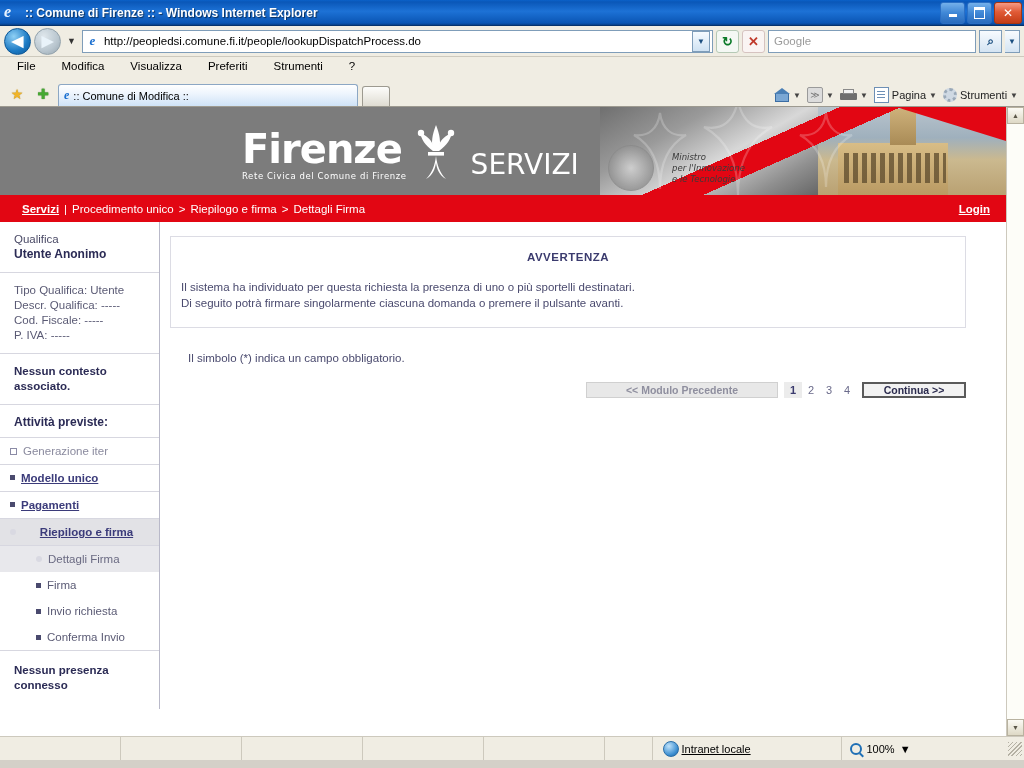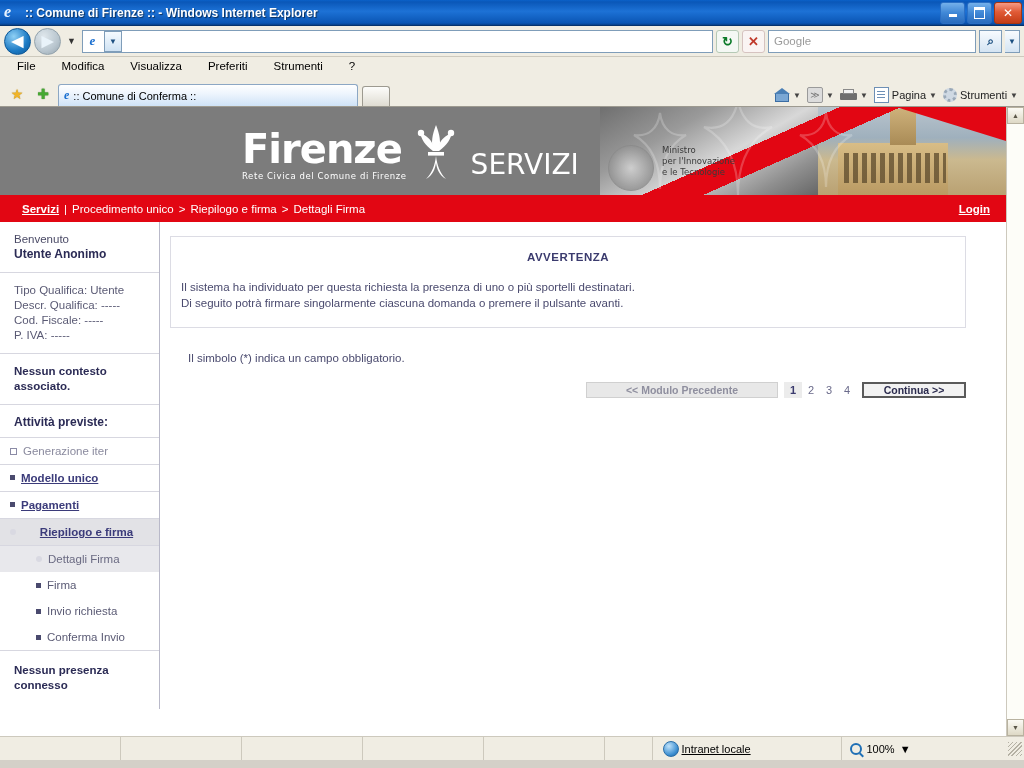--- a/index.html
+++ b/index.html
@@ -199,21 +199,21 @@
   .brand-sub{
     font-family:"DejaVu Sans",sans-serif;font-size:8.5px;color:#ffffff;letter-spacing:.6px;
     margin-top:2px;
   }
   .giglio{width:42px;height:58px;position:relative;margin-top:2px;}
   .servizi{
     font-family:"DejaVu Sans",sans-serif;font-size:28px;color:#ffffff;
     margin-left:6px;margin-top:22px;letter-spacing:0px;position:relative;z-index:3;
   }
   .ministero{
-    position:absolute;left:608px;top:38px;z-index:4;display:flex;align-items:flex-start;gap:8px;
+    position:absolute;left:608px;top:38px;z-index:4;display:flex;align-items:center;gap:18px;font-style:italic;
   }
   .min-emblem{
     width:44px;height:44px;border-radius:50%;
     background:radial-gradient(circle,#d5d5d5 0%,#9d9d9d 60%,#7a7a7a 100%);
     border:1px solid #8a8a8a;opacity:.85;
   }
   .min-text{
     font-family:"DejaVu Sans",sans-serif;font-size:8.5px;color:#3a3a3a;line-height:11px;
   }
 
@@ -364,20 +364,21 @@
 <div class="addrbar">
   <span class="navbtn back">
       <span>◀</span>
     </span>
   <span class="navbtn fwd">
       <span>▶</span>
     </span>
   <span class="navdrop">▼</span>
   <span class="urlbox">
     <span class="urlfav">e</span>
+    <span class="urltext">http://peopledsi.comune.fi.it/people/lookupDispatchProcess.do</span>
     <span class="urldrop">▼</span>
   </span>
   <span class="iconbtn refresh">↻</span>
   <span class="iconbtn stop">✕</span>
   <span class="searchbox">
     <input type="text" placeholder="Google" style="">
   </span>
   <span class="searchgo">⌕</span>
   <span class="searchdrop">▼</span>
 </div>
@@ -393,21 +394,21 @@
 
 <div class="tabbar">
   <span class="favbtn">
       <span class="star-y">★</span>
     </span>
   <span class="favbtn">
       <span class="star-g">✚</span>
     </span>
   <span class="tab">
     <span class="tfav">e</span>
-    <span class="tlabel">:: Comune di Conferma ::</span>
+    <span class="tlabel">:: Comune di Modifica ::</span>
   </span>
   <span class="newtab"></span>
   <span class="tb-right">
     <span class="tbi">
         <span class="ico-home"></span>
         <span class="cv">▼</span>
       </span>
     <span class="tbi">
         <span class="ico-rss">≫</span>
         <span class="cv">▼</span>
@@ -488,21 +489,21 @@
       <span class="crumb">Riepilogo e firma</span>
       <span class="crumb sep">&gt;</span>
       <span class="crumb">Dettagli Firma</span>
       <a class="login" href="#">Login</a>
     </div>
 
     <div class="content">
 
       <div class="sidebar">
         <div class="sb-block">
-          <div class="sb-welcome">Benvenuto</div>
+          <div class="sb-welcome">Qualifica</div>
           <div class="sb-welcome"><b>Utente Anonimo</b></div>
         </div>
         <div class="sb-block">
           <div class="sb-info">Tipo Qualifica: Utente</div>
           <div class="sb-info">Descr. Qualifica: -----</div>
           <div class="sb-info">Cod. Fiscale: -----</div>
           <div class="sb-info">P. IVA: -----</div>
         </div>
         <div class="sb-block">
           <div class="sb-strong">Nessun contesto associato.</div>

